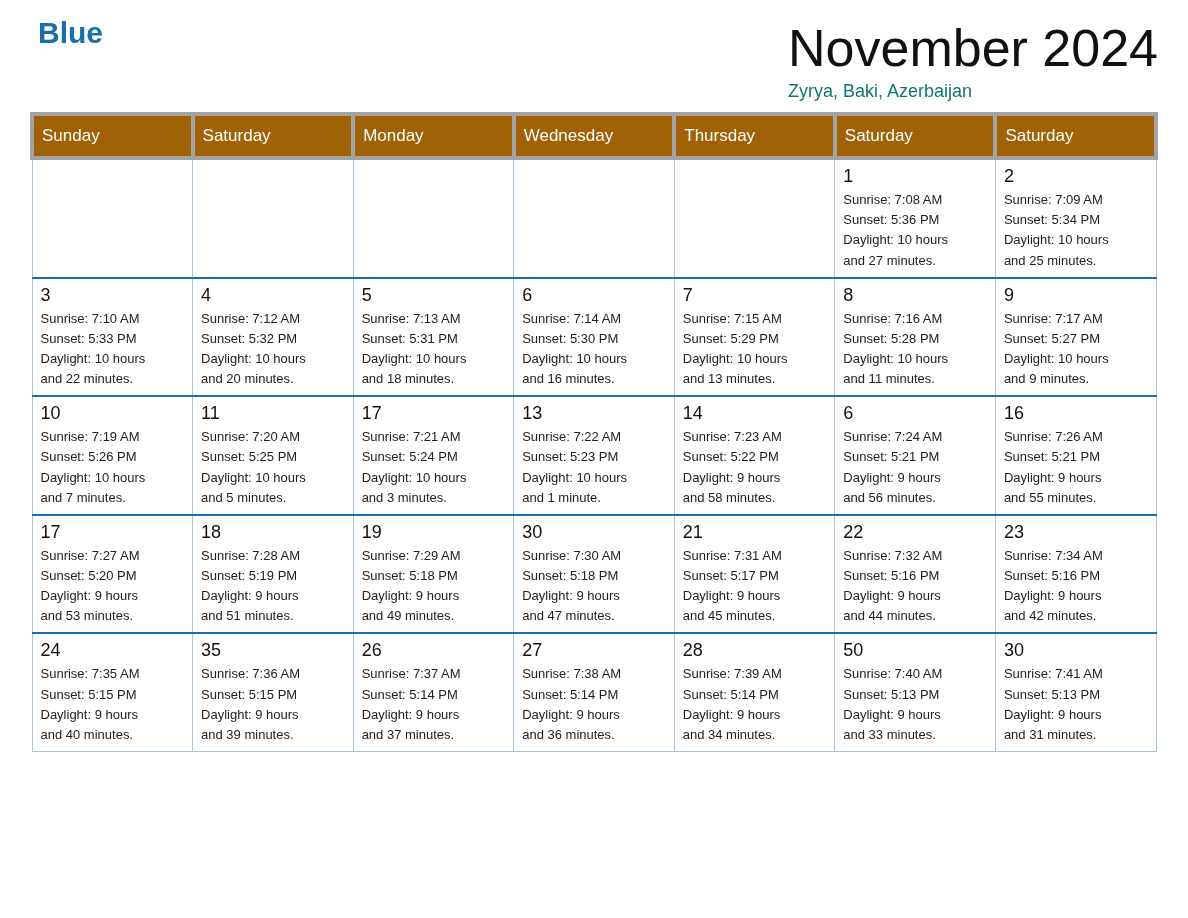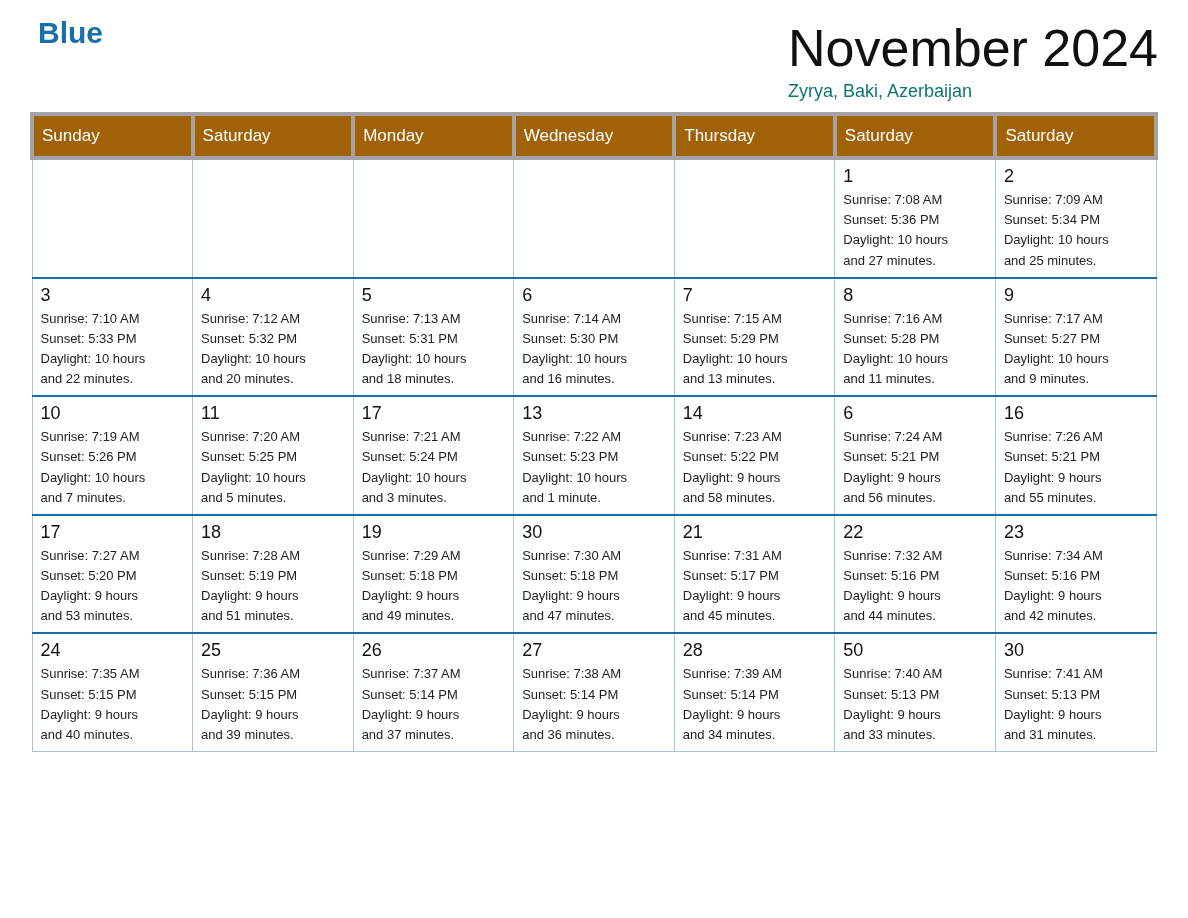--- a/index.html
+++ b/index.html
@@ -217,21 +217,21 @@
           <span class="day-number">23</span>
           <div class="day-info">Sunrise: 7:34 AM<br>Sunset: 5:16 PM<br>Daylight: 9 hours<br>and 42 minutes.</div>
         </td>
       </tr>
       <tr class="week-row">
         <td>
           <span class="day-number">24</span>
           <div class="day-info">Sunrise: 7:35 AM<br>Sunset: 5:15 PM<br>Daylight: 9 hours<br>and 40 minutes.</div>
         </td>
         <td>
-          <span class="day-number">25</span>
+          <span class="day-number">35</span>
           <div class="day-info">Sunrise: 7:36 AM<br>Sunset: 5:15 PM<br>Daylight: 9 hours<br>and 39 minutes.</div>
         </td>
         <td>
           <span class="day-number">26</span>
           <div class="day-info">Sunrise: 7:37 AM<br>Sunset: 5:14 PM<br>Daylight: 9 hours<br>and 37 minutes.</div>
         </td>
         <td>
           <span class="day-number">27</span>
           <div class="day-info">Sunrise: 7:38 AM<br>Sunset: 5:14 PM<br>Daylight: 9 hours<br>and 36 minutes.</div>
         </td>

